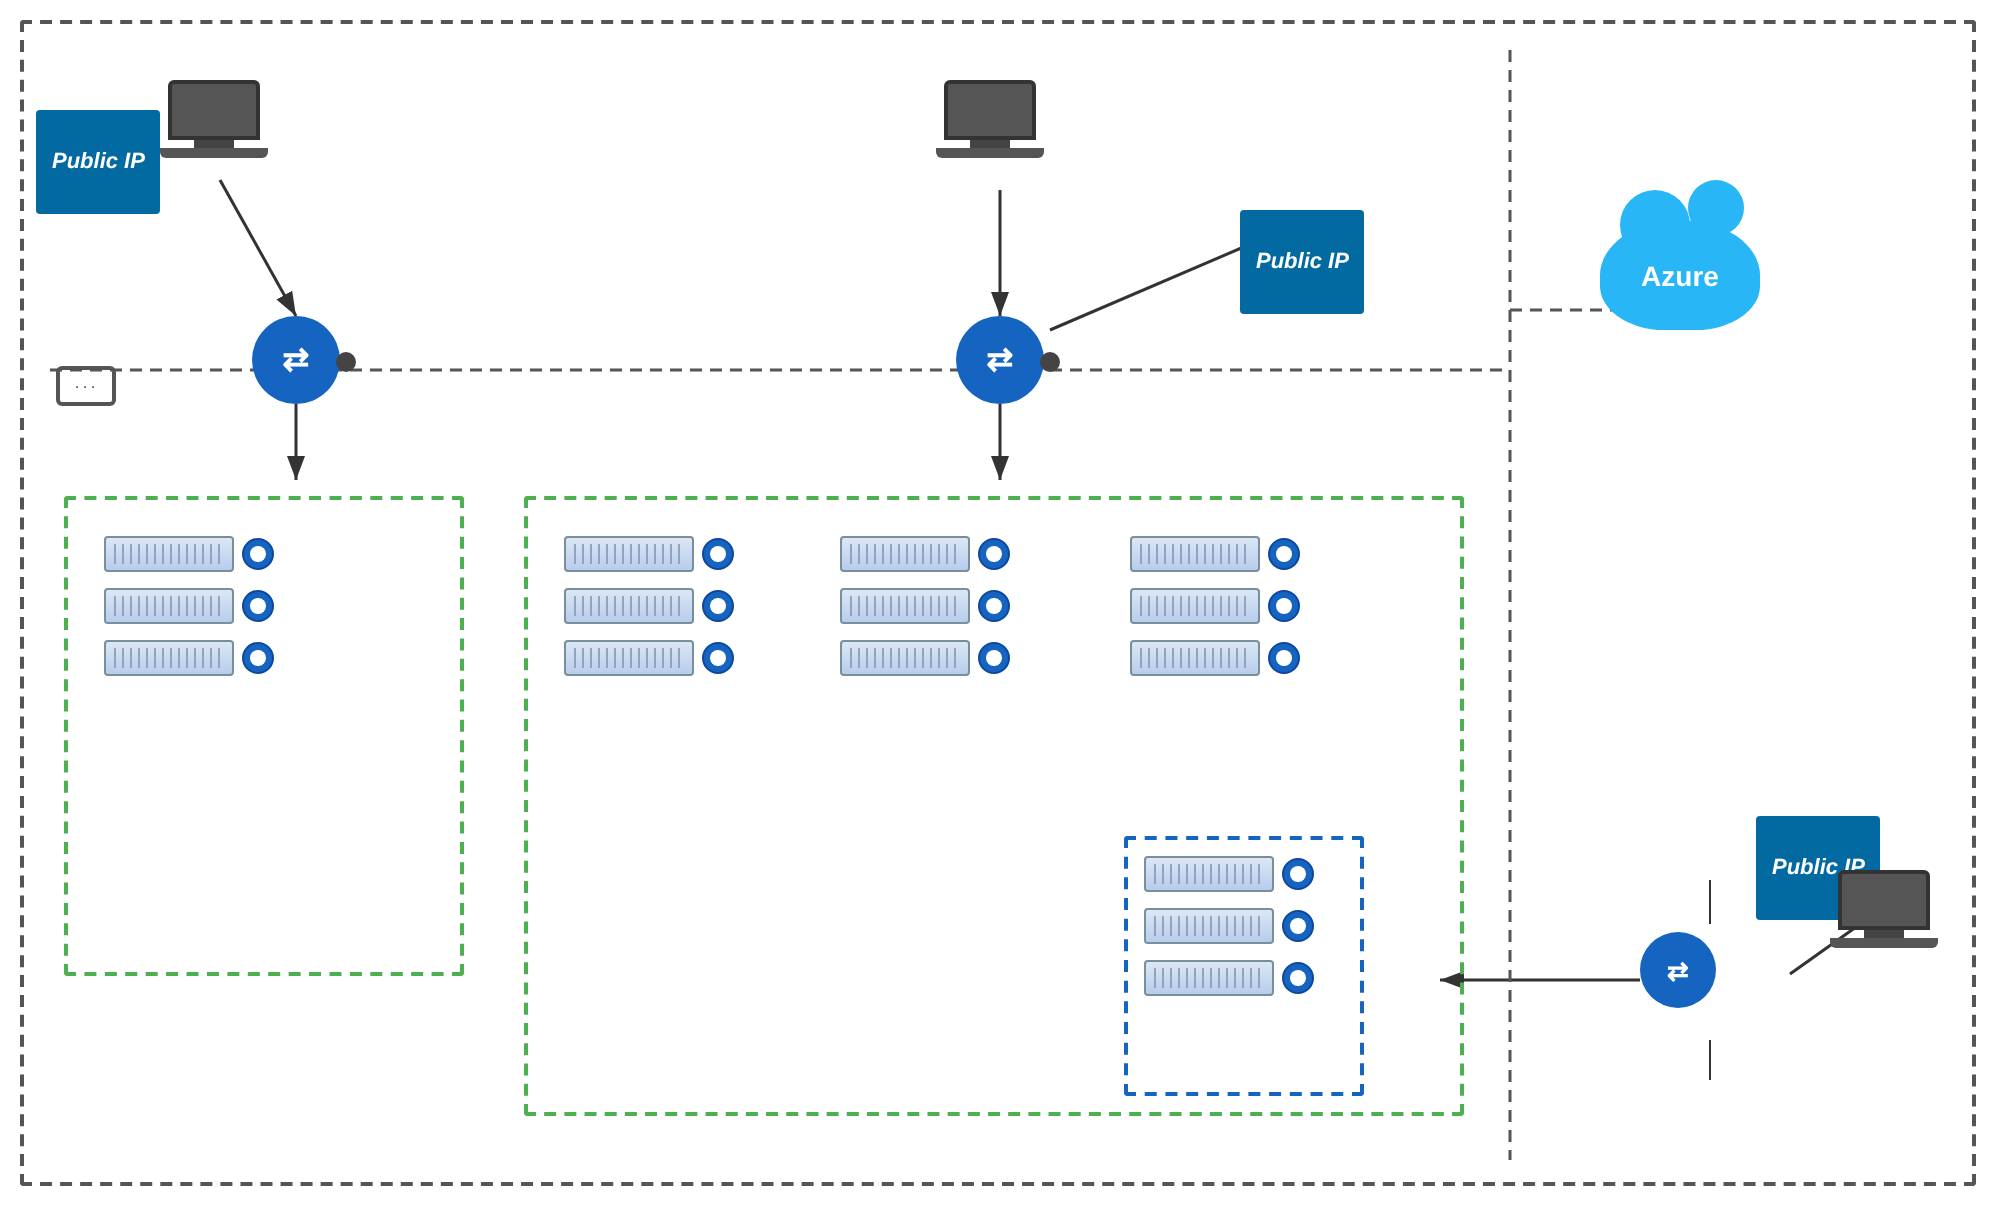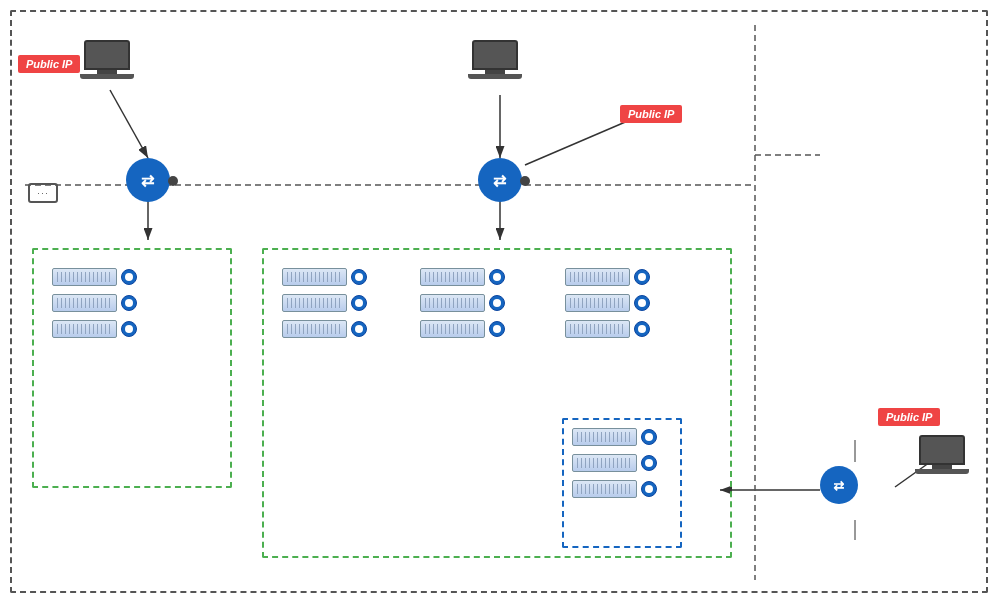--- a/index.html
+++ b/index.html
@@ -24,26 +24,26 @@
       position: absolute;
       top: 10px; left: 10px;
       width: 978px; height: 583px;
       border: 2px dashed #555;
       border-radius: 2px;
     }
 
     
     .public-ip-box {
       position: absolute;
-      background: #ef4444;
+      background: #0369a1;
       color: white;
       font-size: 11px;
       font-style: italic;
       font-weight: 600;
-      padding: 3px 8px;
+      padding: 20px 8px;
       border-radius: 2px;
     }
 
     
     .laptop {
       position: absolute;
       display: flex;
       flex-direction: column;
       align-items: center;
     }
@@ -296,20 +296,25 @@
     <span class="wan-dots">···</span>
   </div>
 
   <div style="position:absolute; top:158px; left:478px;">
     <div class="router-body">
       <span class="router-arrows">⇄</span>
     </div>
     <div class="connector-dot" style="top:18px; left:42px; background:#444;"></div>
   </div>
 
+  <div class="azure-cloud" style="top:110px; left:800px;">
+    <div class="cloud-shape">
+      <span class="cloud-label">Azure</span>
+    </div>
+  </div>
 
   <div class="left-box" style="top:248px; left:32px; width:200px; height:240px;">
   </div>
 
   <div class="server-group" style="top:268px; left:52px;">
     <div class="server-item">
       <div class="server-rack-body"></div>
       <div class="server-icon-badge"></div>
     </div>
     <div class="server-item">

